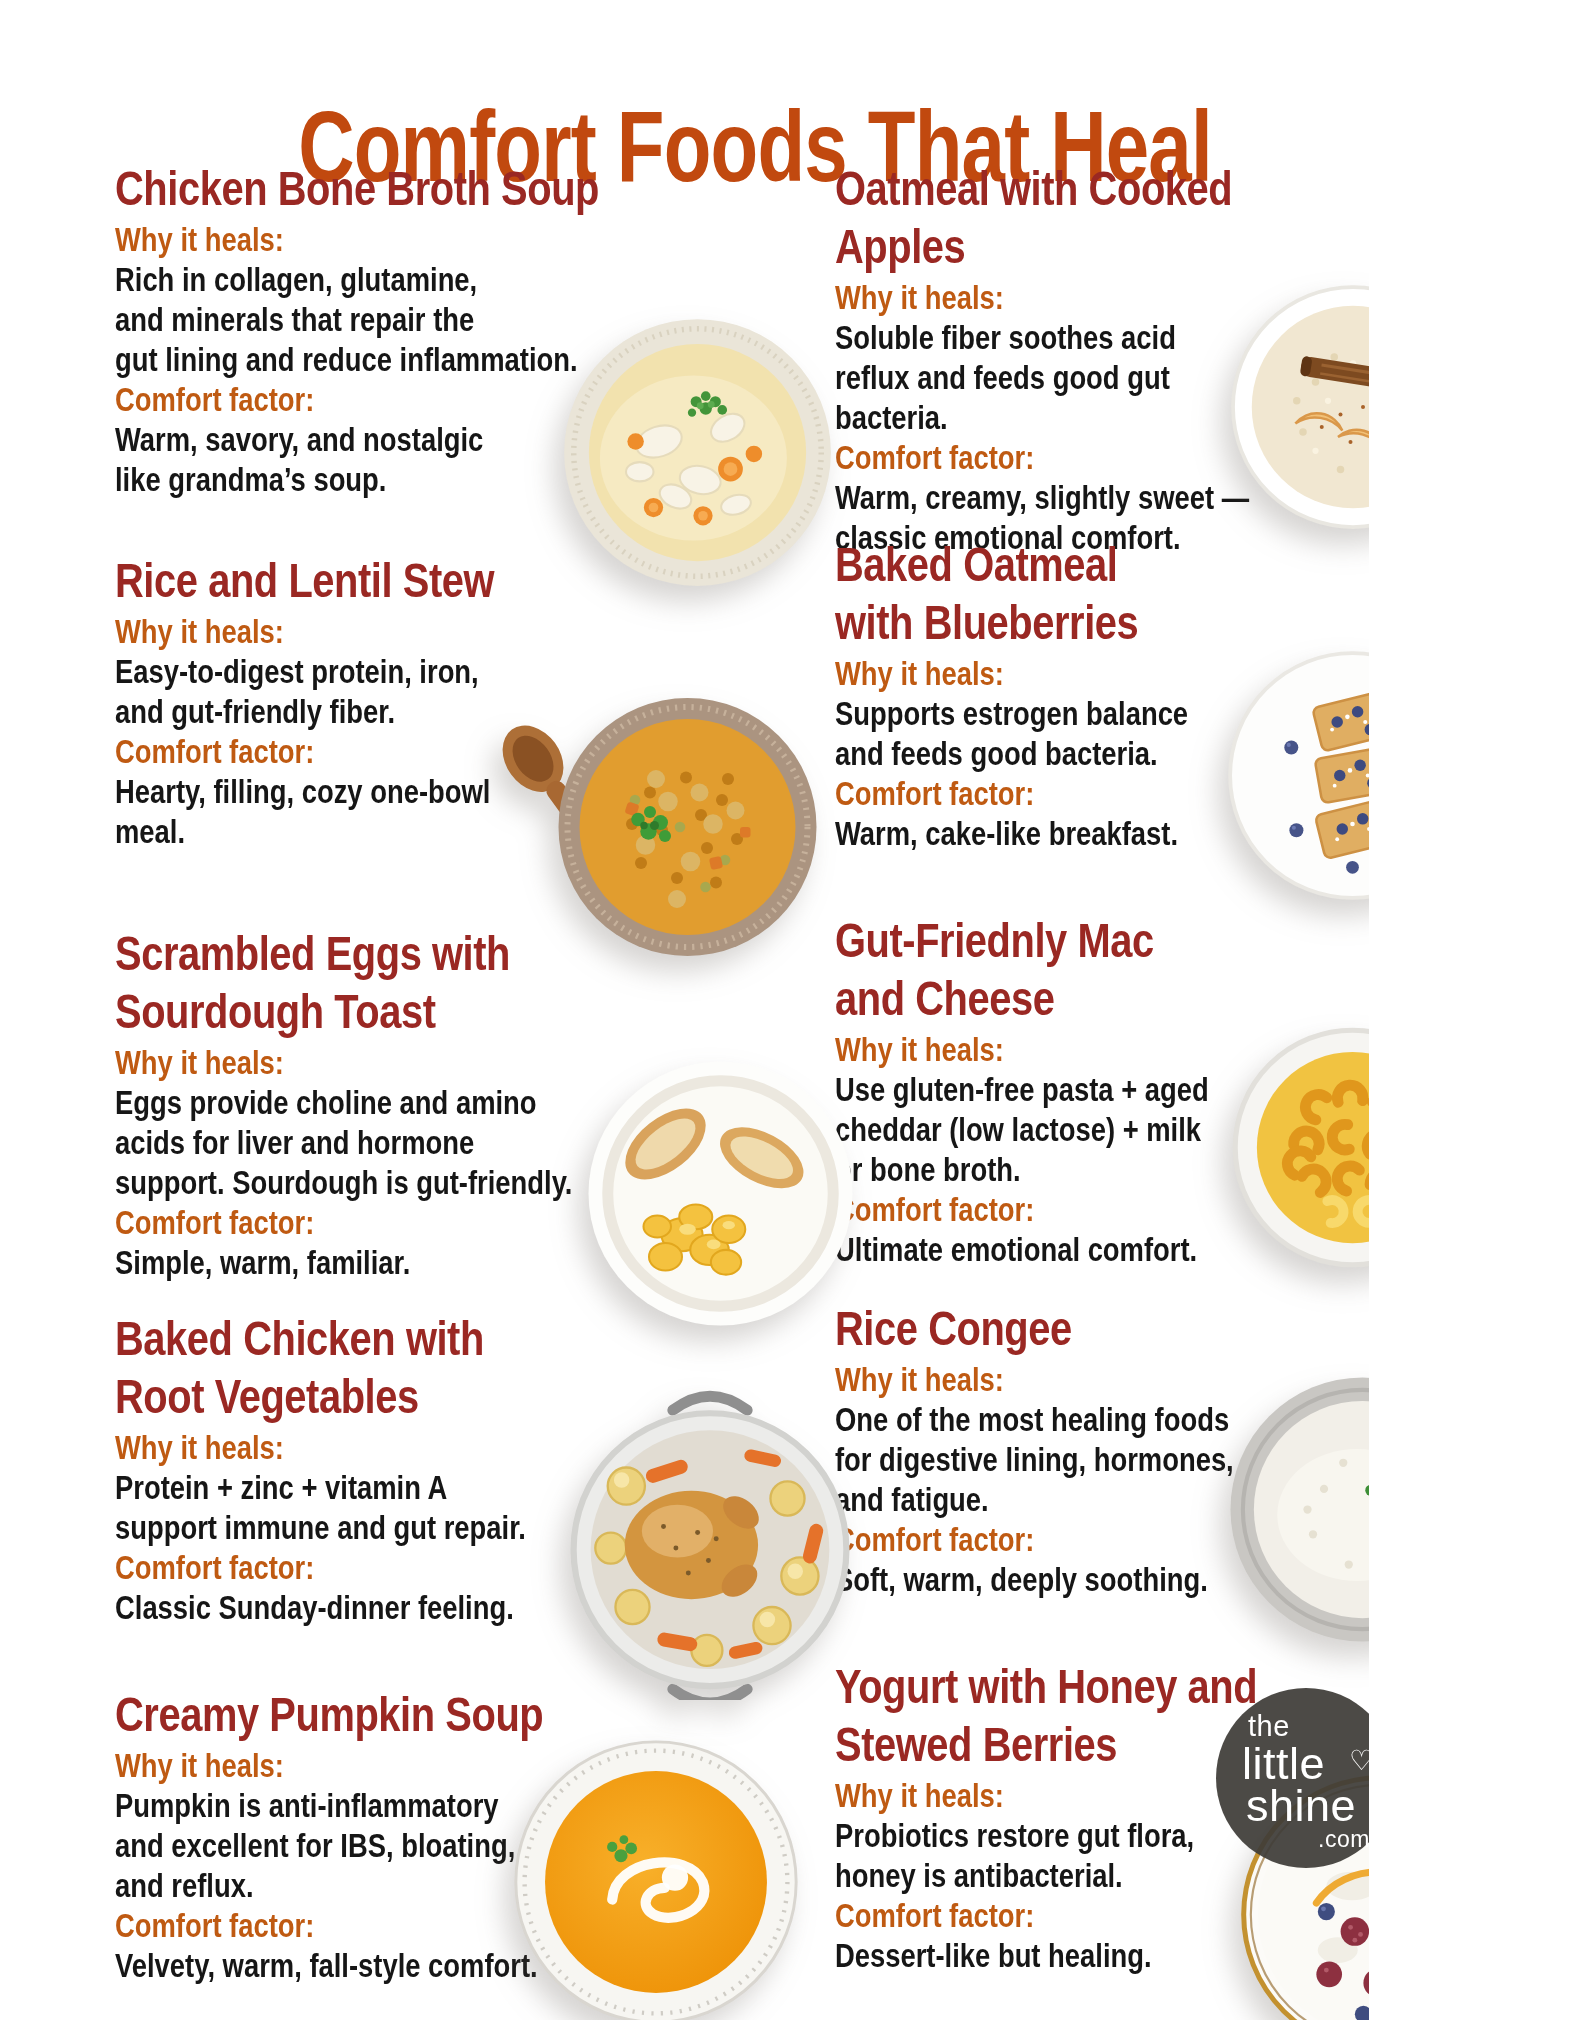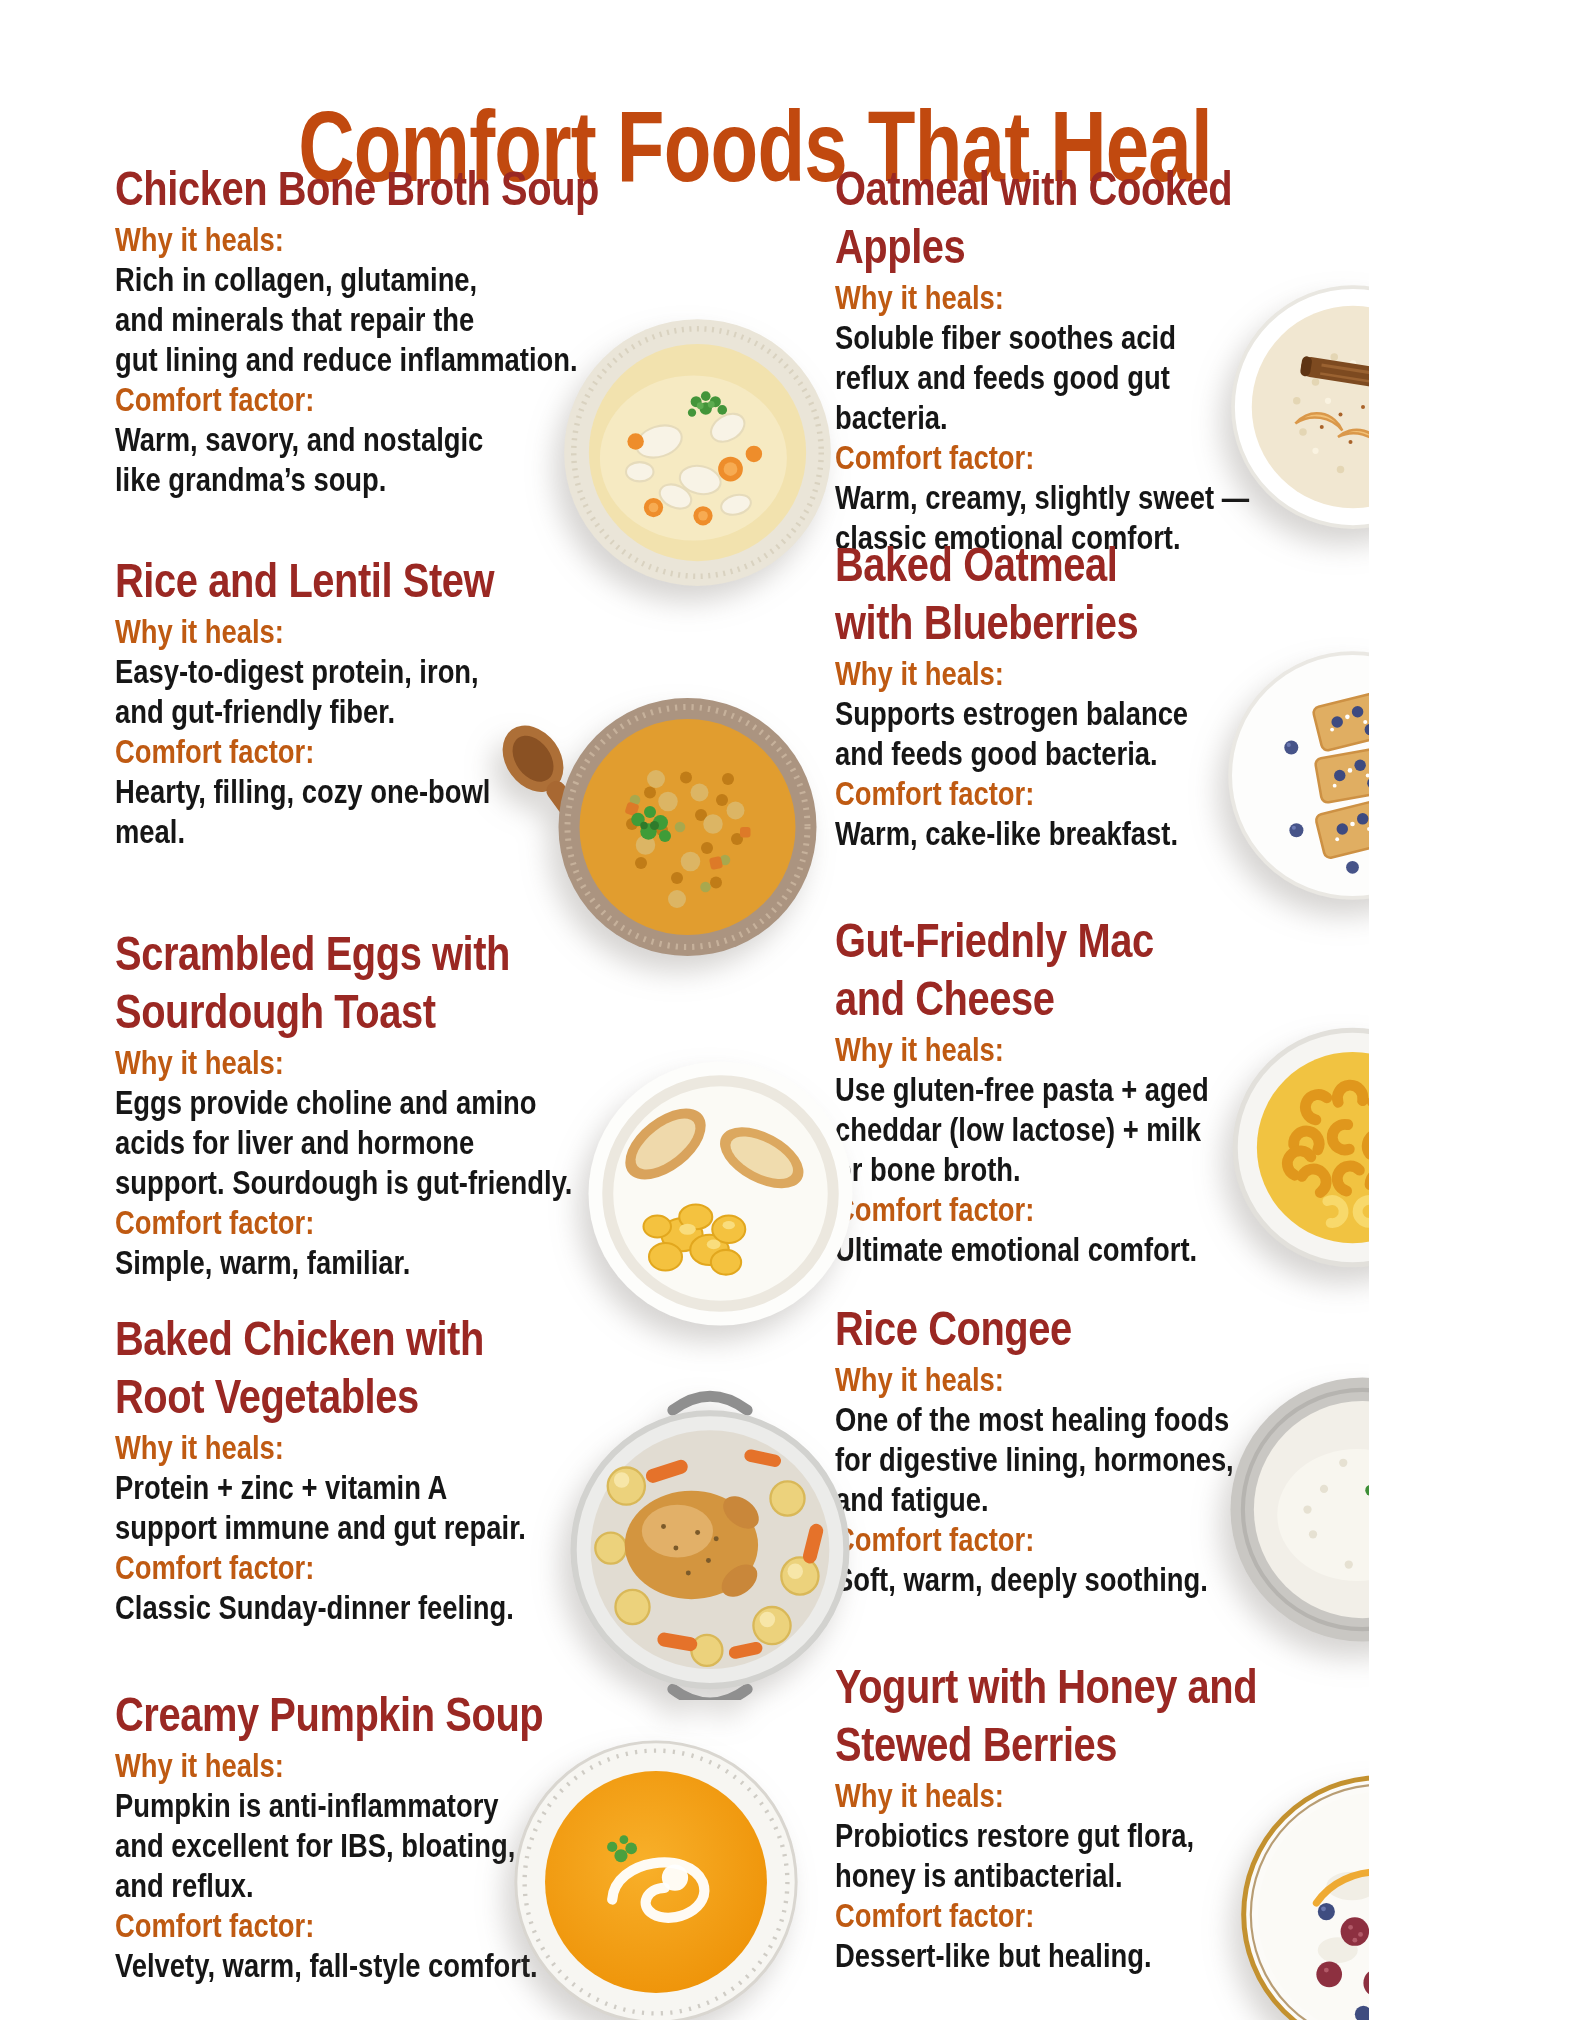--- a/index.html
+++ b/index.html
@@ -498,14 +498,21 @@
         <circle cx="146" cy="142" r="6"></circle>
         <circle cx="88" cy="170" r="6"></circle>
     </g>
     <g fill="#6876ad">
       <circle cx="60" cy="96" r="1.7"></circle>
         <circle cx="109" cy="91" r="1.7"></circle>
         <circle cx="144" cy="140" r="1.7"></circle>
     </g>
   </svg>
 
+  <div class="logo">
+    <span class="l1">the</span>
+    <span class="l2">little</span>
+    <span class="heart">♡</span>
+    <span class="l3">shine</span>
+    <span class="l4">.com</span>
+  </div>
 
 </div>
 
 </body></html>

